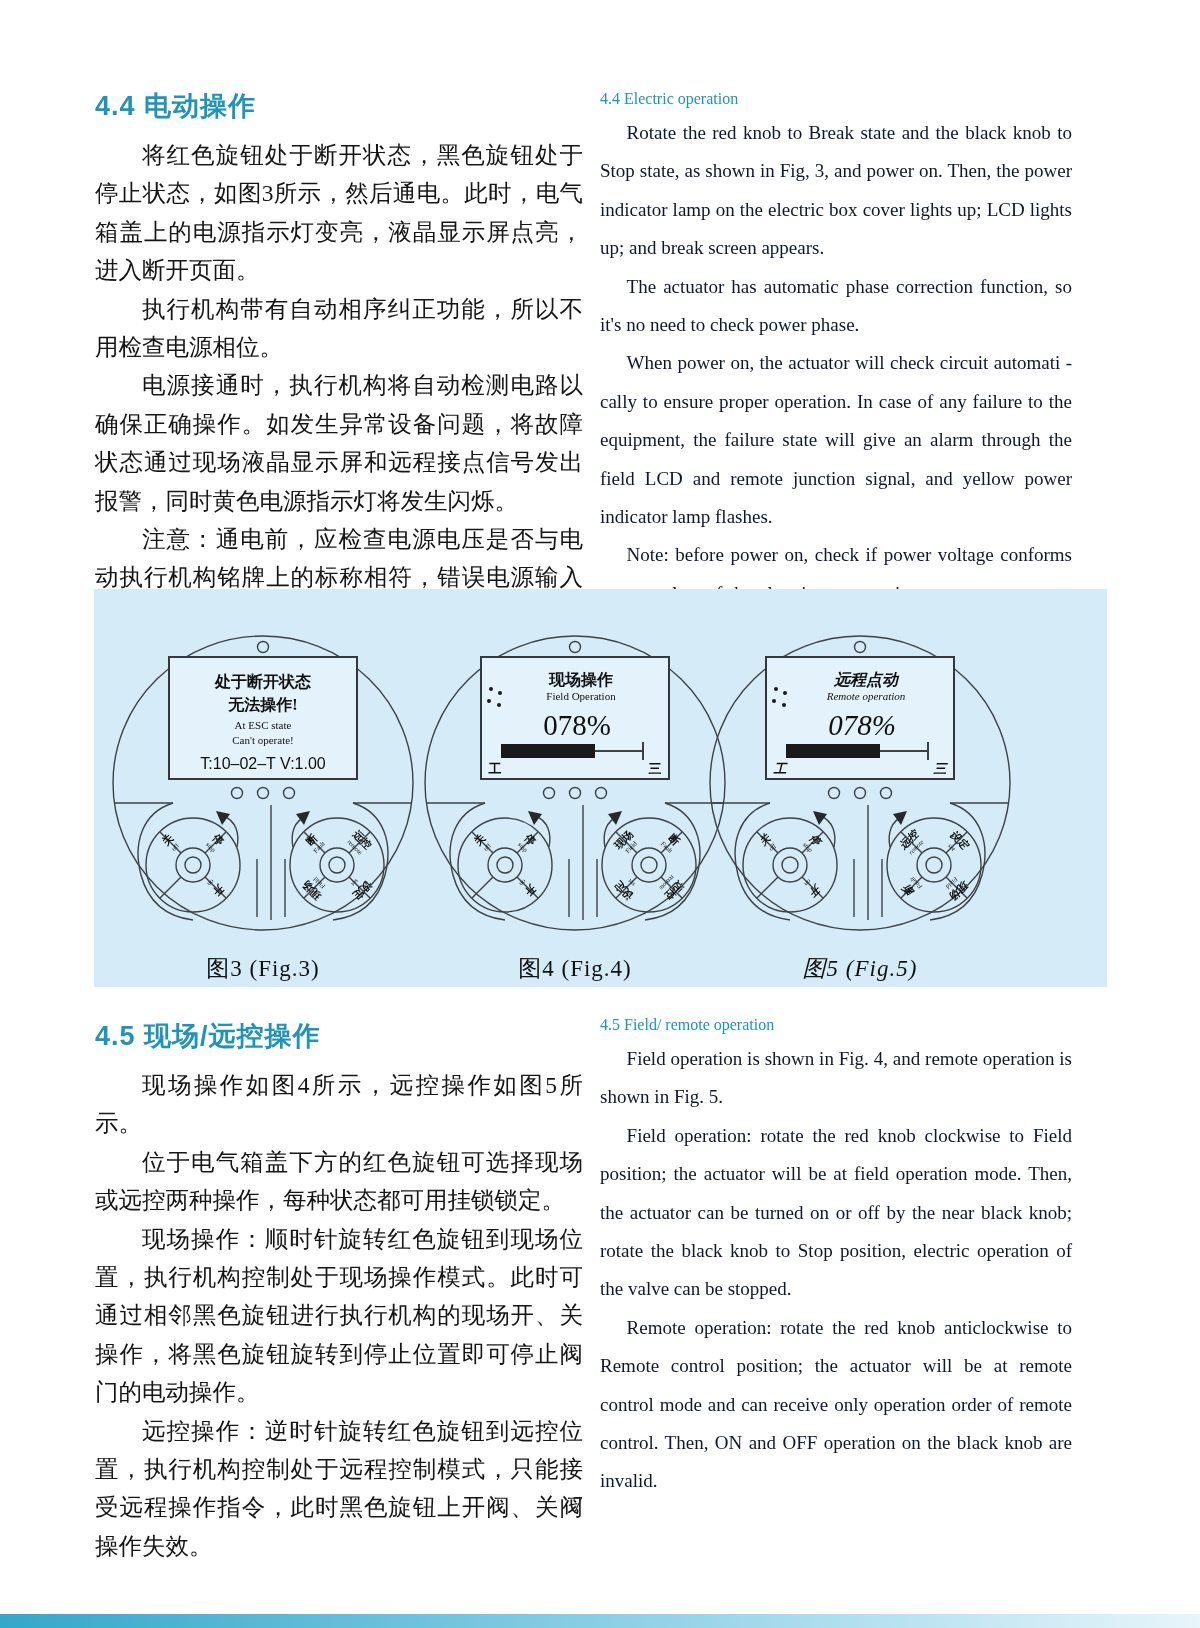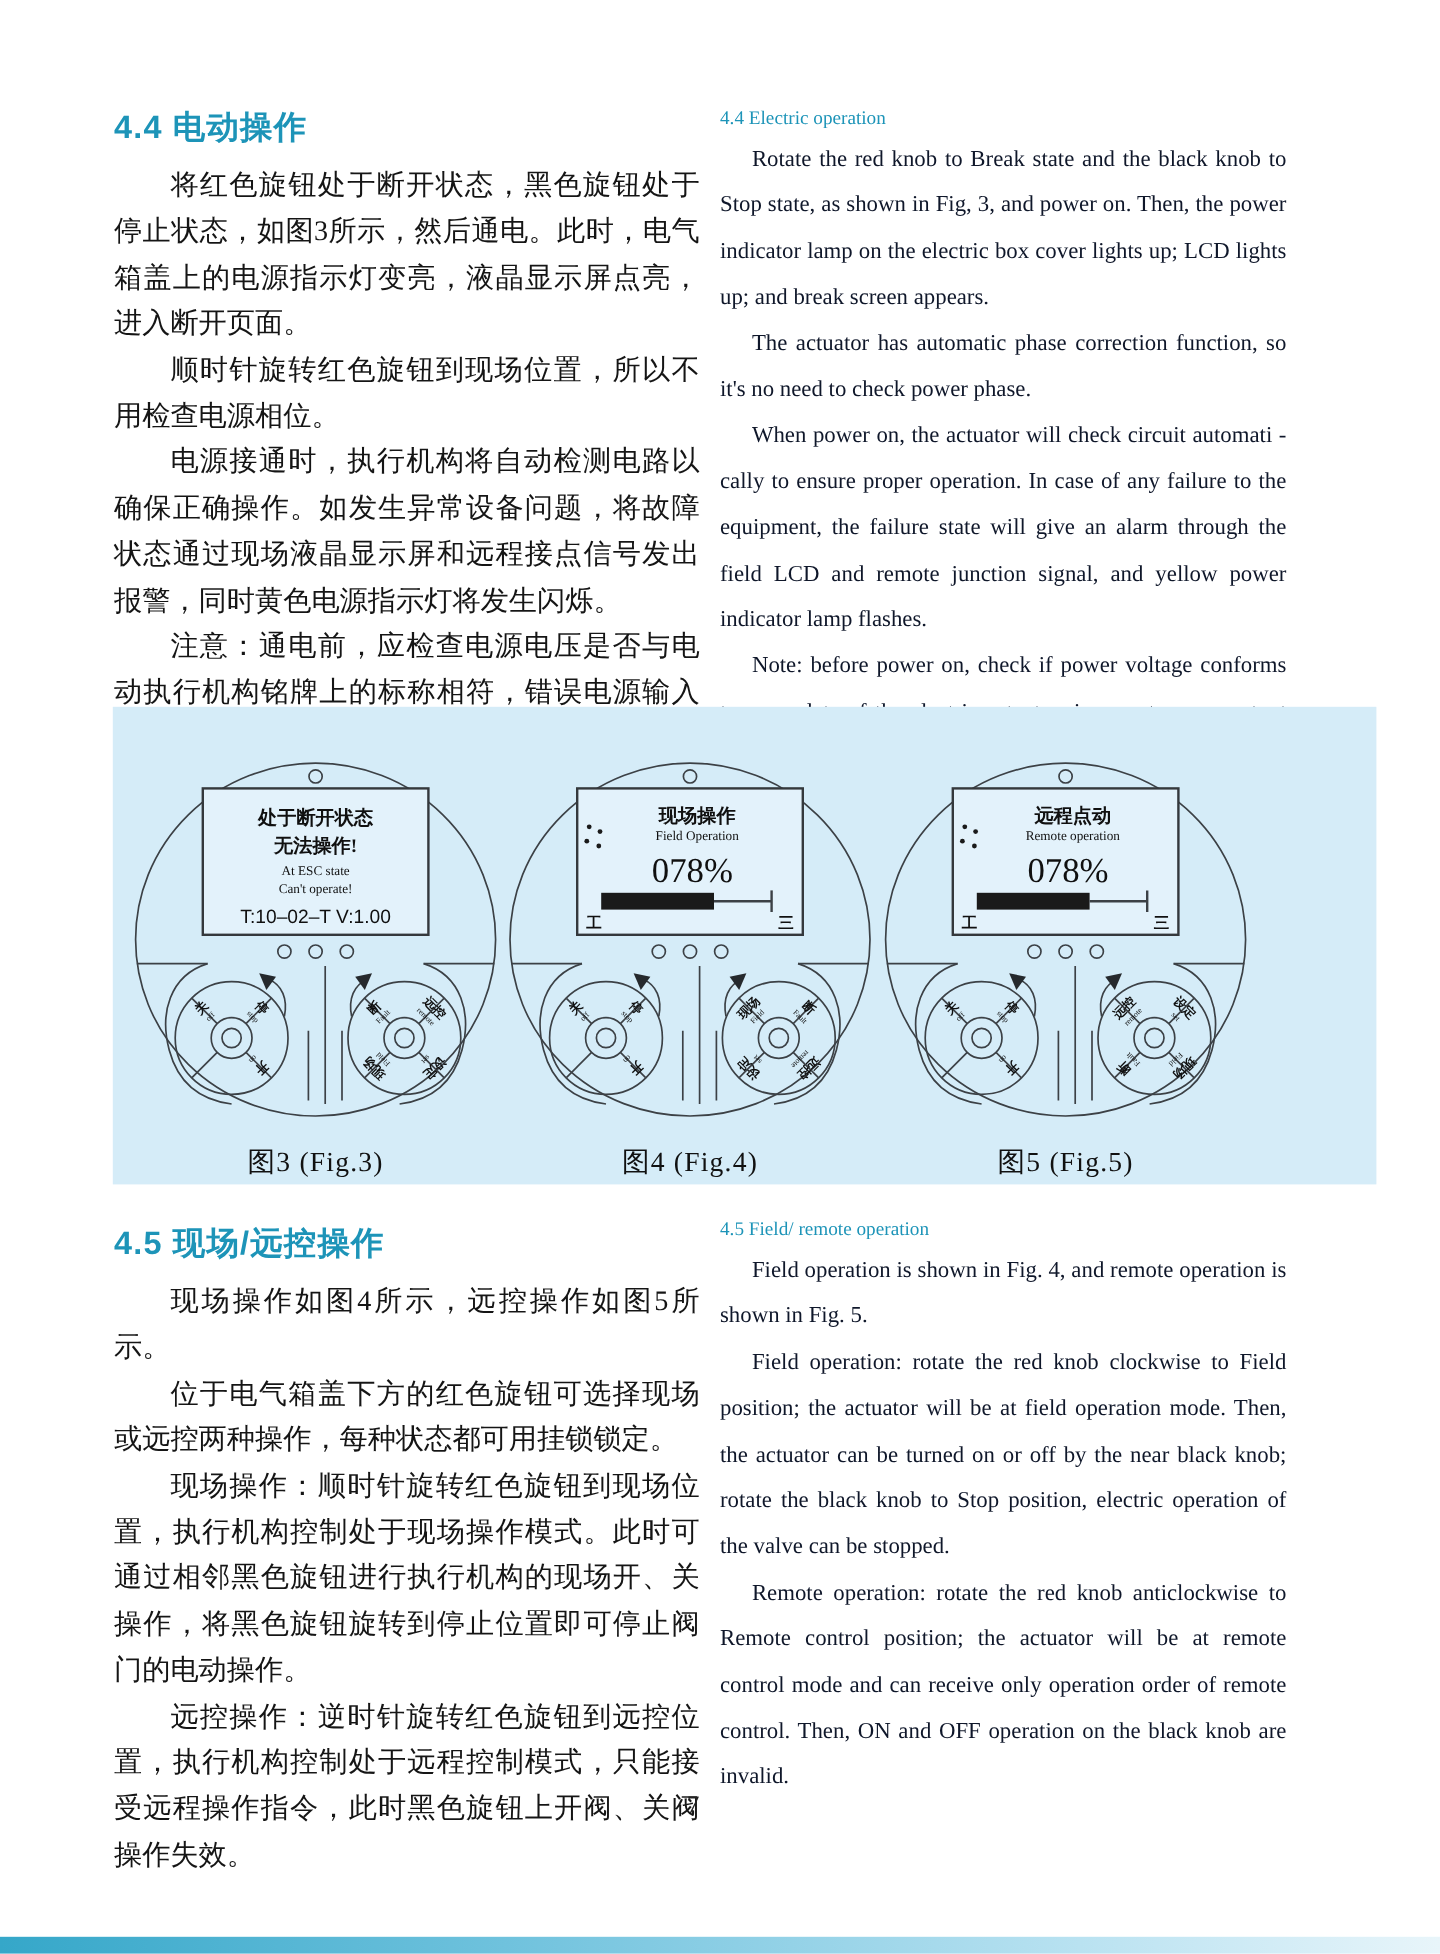--- a/index.html
+++ b/index.html
@@ -10,21 +10,21 @@
   .col-en{width:472px;left:600px;}
   h2.zh{font-family:"Liberation Sans","DejaVu Sans",sans-serif;font-weight:bold;
         font-size:27px;color:#1d94b8;margin:4px 0 12px 0;letter-spacing:1px;}
   h2.en{font-family:"Liberation Serif",serif;font-weight:normal;
         font-size:16px;color:#1d94b8;margin:0 0 6px 0;}
   .zhbody p{margin:0;font-size:23.5px;line-height:38.4px;text-indent:2em;
             text-align:justify;color:#151515;}
   .enbody p{margin:0;font-size:19px;line-height:38.4px;text-indent:1.4em;
             text-align:justify;color:#0f172a;}
   .figure-panel{position:absolute;left:94px;top:589px;width:1013px;height:398px;
-                background:#d5ecf8;padding-left:40px;}
+                background:#d5ecf8;}
   .fig{position:absolute;top:28px;width:320px;text-align:center;}
   .fig svg{display:block;}
   .fig-caption{font-size:23px;color:#111;margin-top:6px;letter-spacing:1px;}
   .page-number{position:absolute;top:1492px;left:0;width:1155px;text-align:center;
                font-size:21px;color:#222;}
   .footer-bar{position:absolute;left:0;bottom:0;width:1200px;height:14px;
               background:linear-gradient(90deg,#35a7c9 0%,#6fc2dd 35%,#b9e2f1 75%,#e8f5fa 100%);}
   
   .ln{stroke:#3c4146;stroke-width:1.4;fill:none;}
   .ln2{stroke:#3c4146;stroke-width:2;fill:none;}
@@ -40,21 +40,21 @@
   .arrow{fill:#25292d;}
   .dot{fill:#1a1a1a;}
   .bar{fill:#1a1a1a;}
 </style>
 </head>
 <body>
 
 <div class="col col-zh zhbody" style="top:84px;">
   <h2 class="zh">4.4 电动操作</h2>
   <p>将红色旋钮处于断开状态，黑色旋钮处于停止状态，如图3所示，然后通电。此时，电气箱盖上的电源指示灯变亮，液晶显示屏点亮，进入断开页面。</p>
-  <p>顺时针旋转红色旋钮到现场位置，所以不用检查电源相位。</p>
+  <p>执行机构带有自动相序纠正功能，所以不用检查电源相位。</p>
   <p>电源接通时，执行机构将自动检测电路以确保正确操作。如发生异常设备问题，将故障状态通过现场液晶显示屏和远程接点信号发出报警，同时黄色电源指示灯将发生闪烁。</p>
   <p>注意：通电前，应检查电源电压是否与电动执行机构铭牌上的标称相符，错误电源输入可能造成电子元件永久性破坏。</p>
 </div>
 
 <div class="col col-en enbody" style="top:90px;">
   <h2 class="en">4.4 Electric operation</h2>
   <p>Rotate the red knob to Break state and the black knob to Stop state, as shown in Fig, 3, and power on. Then, the power indicator lamp on the electric box cover lights up; LCD lights up; and break screen appears.</p>
   <p>The actuator has automatic phase correction function, so it's no need to check power phase.</p>
   <p>When power on, the actuator will check circuit automati -cally to ensure proper operation. In case of any failure to the equipment, the failure state will give an alarm through the field LCD and remote junction signal, and yellow power indicator lamp flashes.</p>
   <p>Note: before power on, check if power voltage conforms to nameplate of the electric actuator; incorrect power output may result in permanent damage of electric elements.</p>
@@ -220,21 +220,21 @@
           </g>
         <g transform="translate(22,22) rotate(135)">
             <text class="kzh" y="-1">远控</text>
             <text class="ken" y="8">remote</text>
           </g>
       </g>
     </svg>
     <div class="fig-caption">图4 (Fig.4)</div>
   </div>
 
-  <div class="fig" style="left:634px;">
+  <div class="fig" style="left:606px;font-style:italic;">
     <svg width="320" height="330" viewBox="0 0 320 330">
       <ellipse class="ln" cx="160" cy="166" rx="150" ry="147"></ellipse>
       <circle class="ln" cx="160" cy="30" r="5.5"></circle>
       <g>
         <rect class="lcd" x="66" y="40" width="188" height="122"></rect>
         <text class="lcd-zh" x="166" y="68">远程点动</text>
         <text class="lcd-en" x="166" y="83">Remote operation</text>
         <text class="lcd-val" x="162" y="118">078%</text>
         <circle class="dot" cx="76" cy="72" r="2"></circle>
           <circle class="dot" cx="85" cy="76" r="2"></circle>

